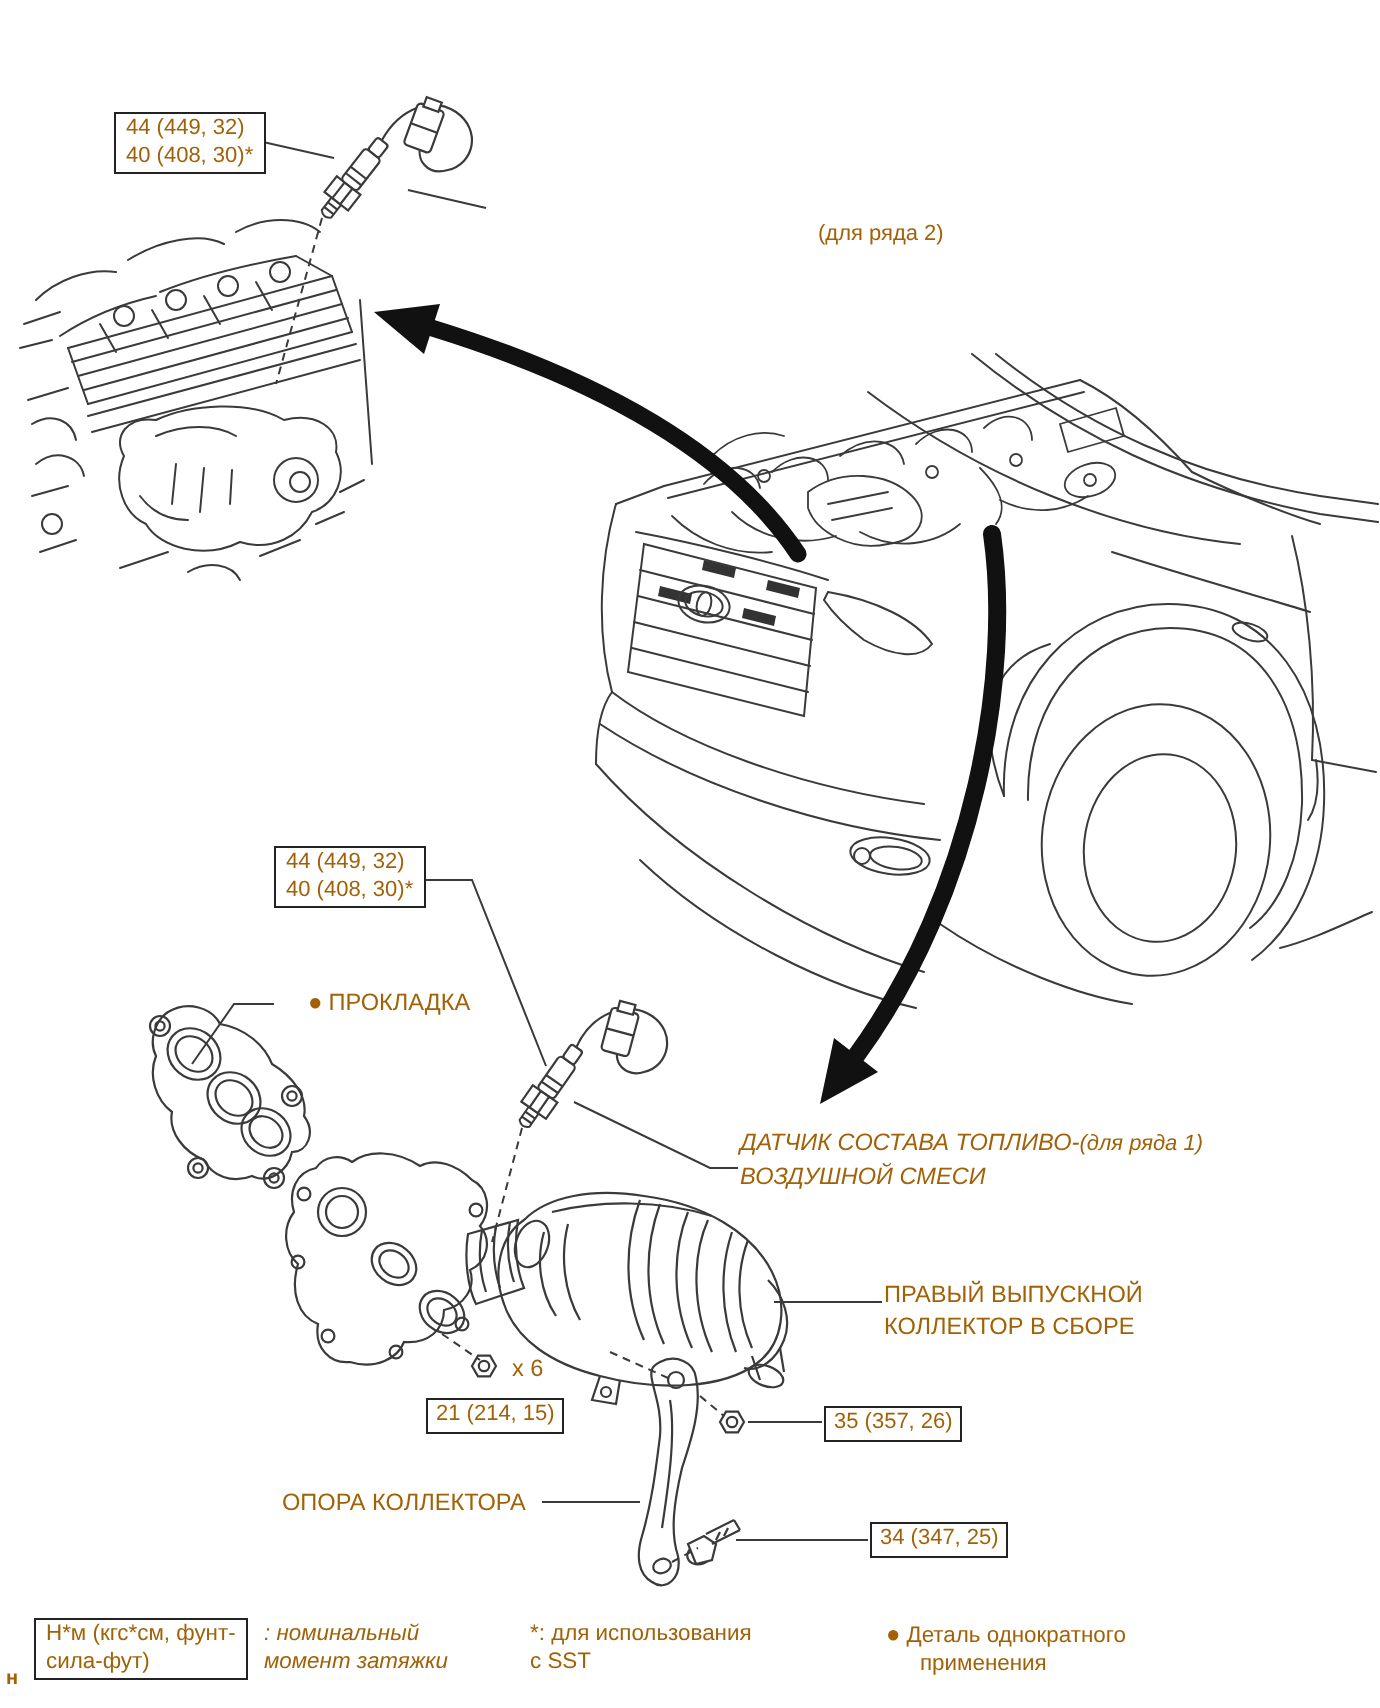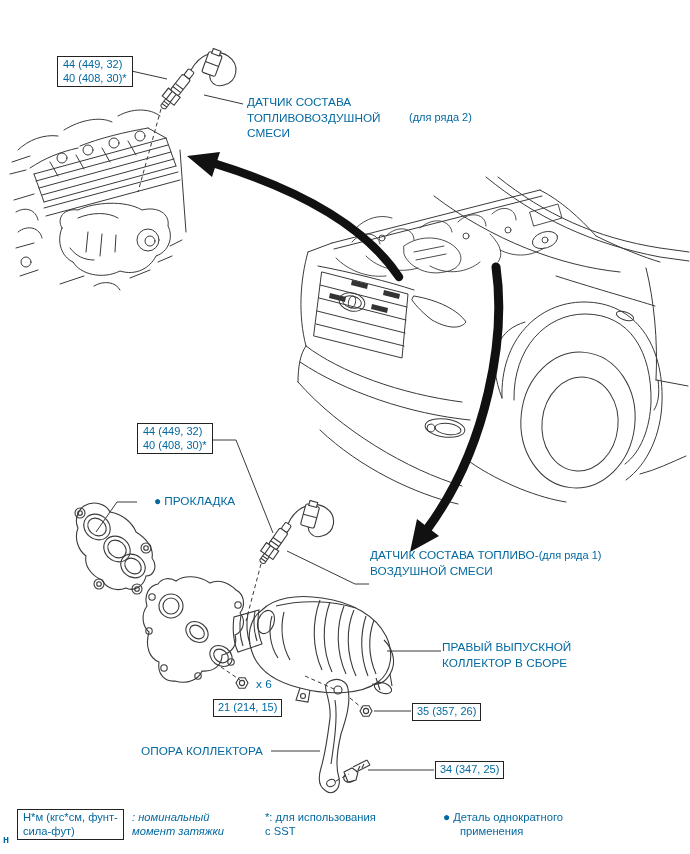--- a/index.html
+++ b/index.html
@@ -1,17 +1,17 @@
 <!DOCTYPE html>
 <html><head>
 <meta charset="utf-8">
 <style>
   html,body{margin:0;padding:0;background:#fff;}
   .stage{position:relative;width:690px;height:854px;background:#fff;overflow:hidden;
-         font-family:"Liberation Sans","DejaVu Sans",sans-serif;color:#0369a1;}
+         font-family:"Liberation Sans","DejaVu Sans",sans-serif;color:#a16207;}
   .art{position:absolute;left:0;top:0;z-index:1;}
   .abs{position:absolute;white-space:nowrap;z-index:2;}
   .cap{font-size:11.8px;line-height:15.5px;font-weight:400;}
   .note{font-size:11px;}
   .tbox{border:1.7px solid #222;background:#fff;padding:1px 5px;font-size:11px;line-height:13.5px;}
   .tbox1{border:1.7px solid #222;background:#fff;padding:1px 4px 2px;font-size:11px;line-height:13px;}
   .bullet{font-size:12px;vertical-align:0px;margin-right:3px;}
   .legend{font-size:11.2px;line-height:13.5px;}
   .foot{font-size:10px;font-weight:bold;}
 </style>
@@ -284,37 +284,32 @@
     <path d="M387,651 L441,651"></path>
     <path d="M271,751 L320,751"></path>
   </g>
 </svg>
 
   <div class="abs tbox" style="left:57px;top:56px;">
     <div>44 (449, 32)</div>
     <div>40 (408, 30)*</div>
   </div>
 
-  <div class="abs cap" style="left:247px;top:95px;">
-    <div>ДАТЧИК СОСТАВА</div>
-    <div>ТОПЛИВОВОЗДУШНОЙ</div>
-    <div>СМЕСИ</div>
-  </div>
   <div class="abs note" style="left:409px;top:97px;margin-top:14px;">(для ряда 2)</div>
 
   <div class="abs tbox" style="left:137px;top:423px;">
     <div>44 (449, 32)</div>
     <div>40 (408, 30)*</div>
   </div>
 
   <div class="abs cap" style="left:154px;top:494px;">
     <span class="bullet">●</span><span>ПРОКЛАДКА</span>
   </div>
 
-  <div class="abs cap" style="left:370px;top:548px;">
+  <div class="abs cap" style="left:370px;top:564px;font-style:italic;">
     <div>
       <span>ДАТЧИК СОСТАВА ТОПЛИВО-</span><span class="note">(для ряда 1)</span>
     </div>
     <div>ВОЗДУШНОЙ СМЕСИ</div>
   </div>
 
   <div class="abs cap" style="left:442px;top:640px;">
     <div>ПРАВЫЙ ВЫПУСКНОЙ</div>
     <div>КОЛЛЕКТОР В СБОРЕ</div>
   </div>

